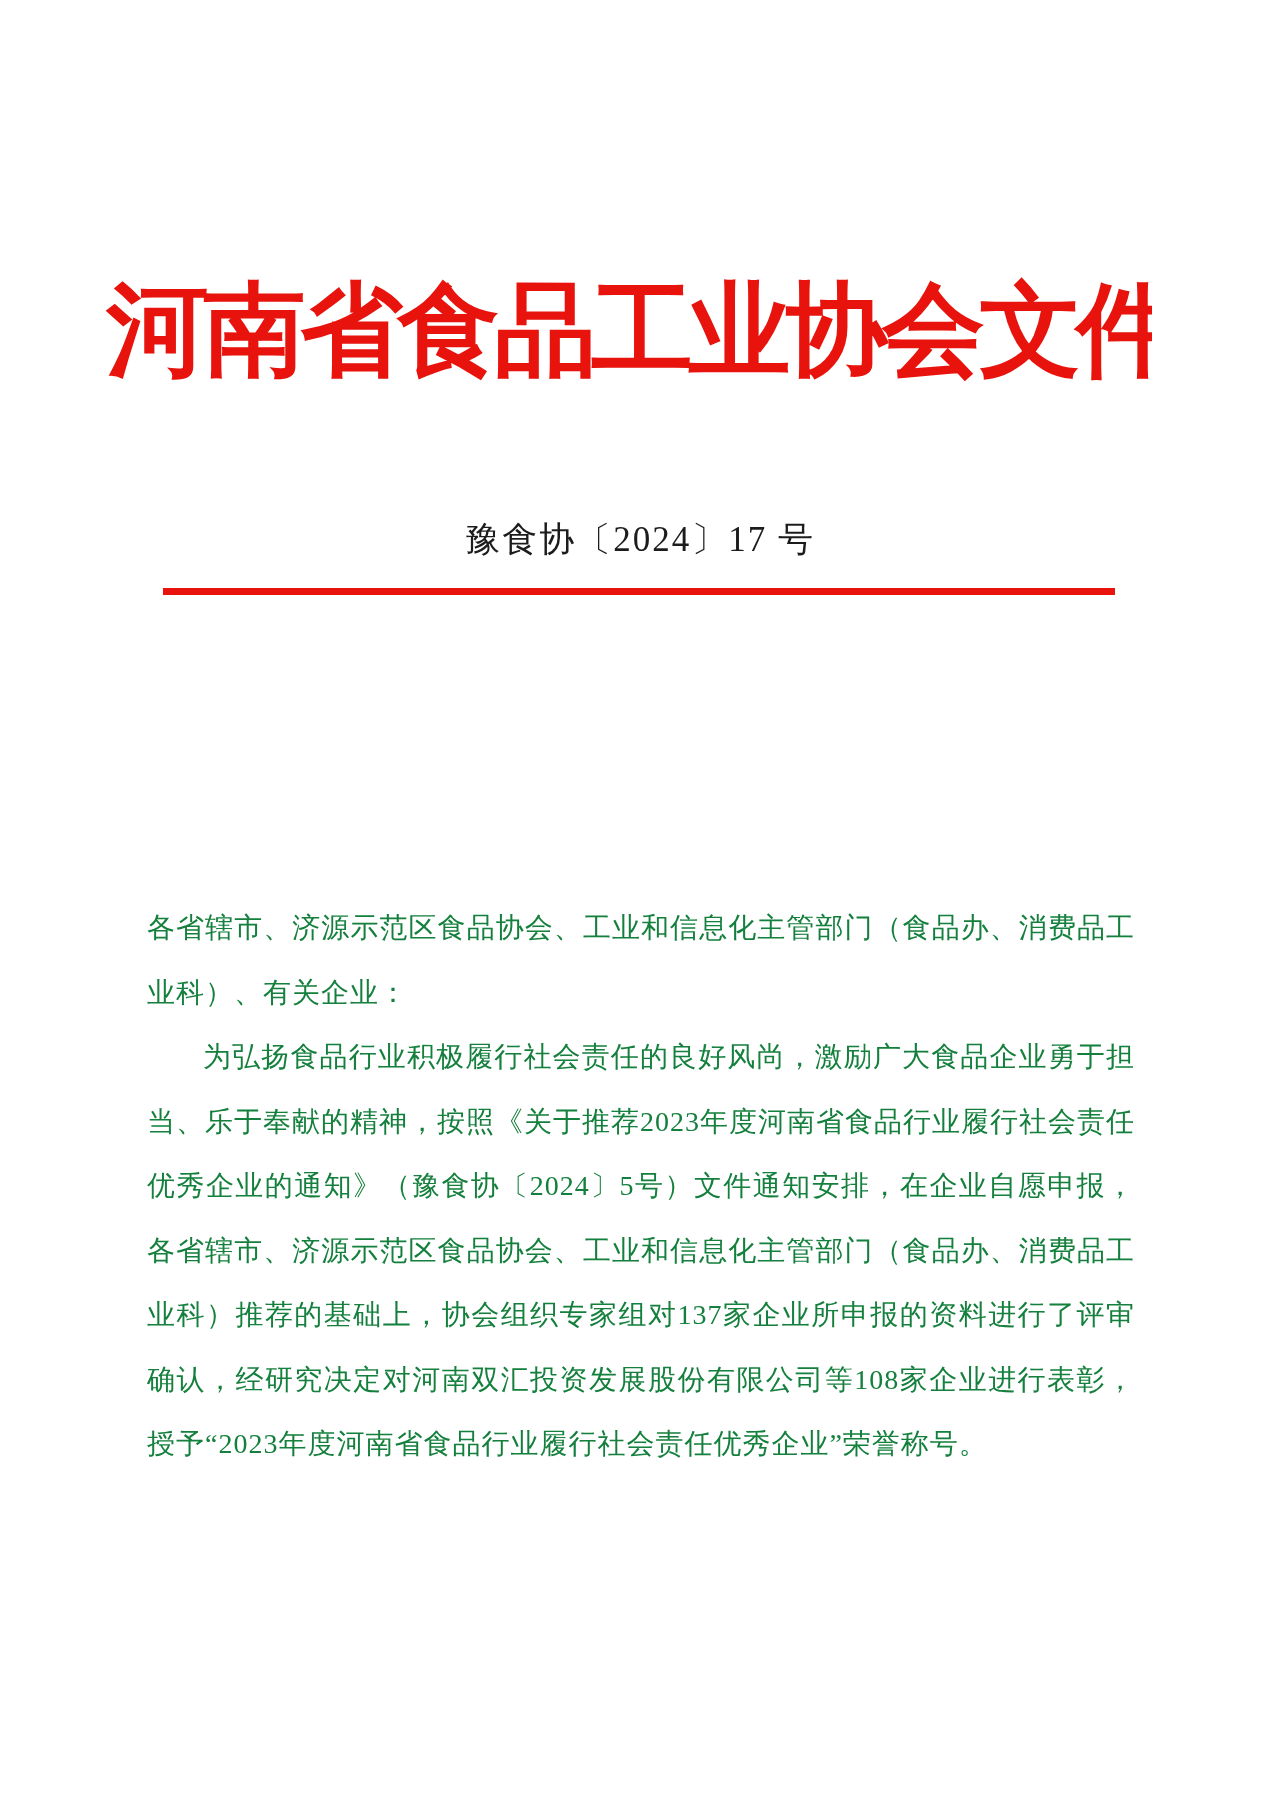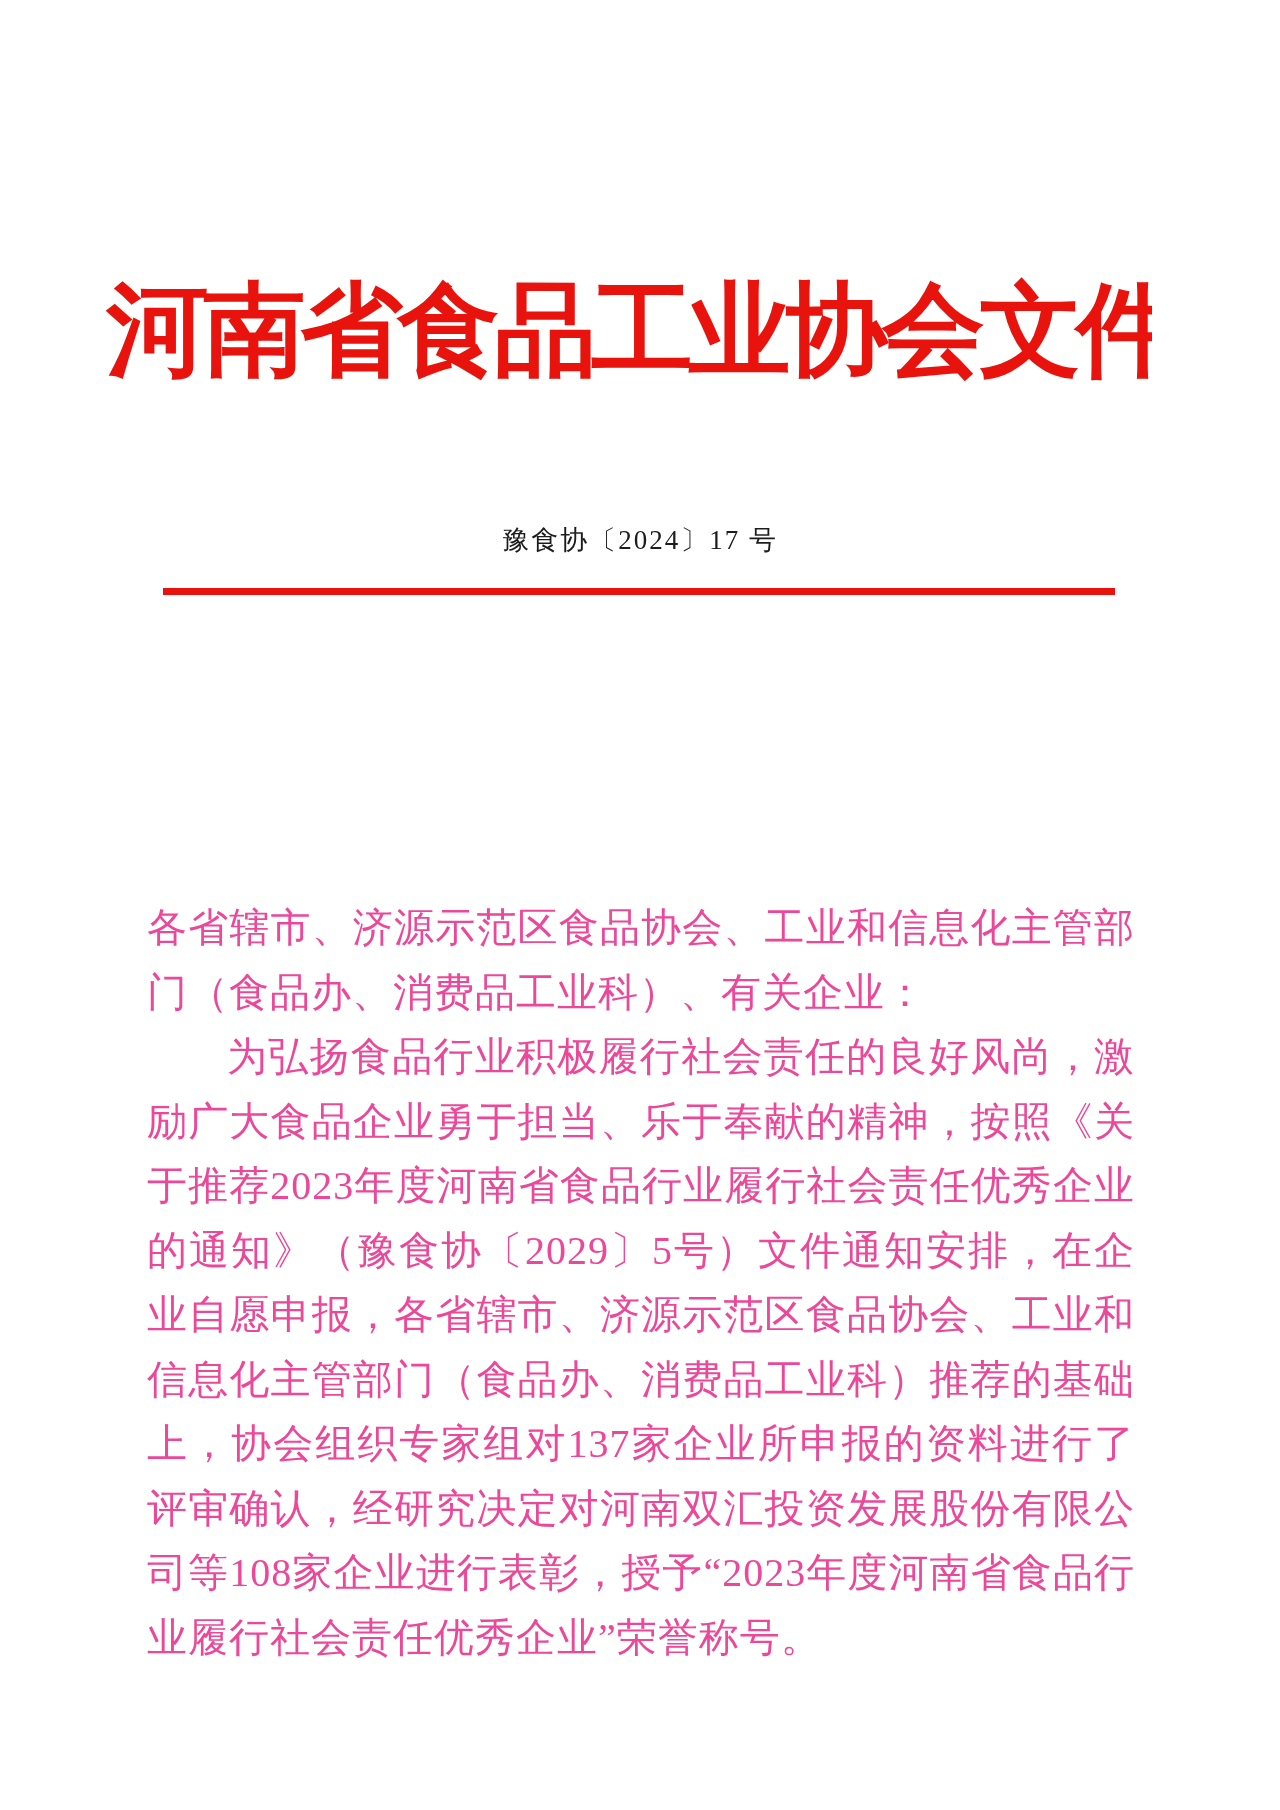--- a/index.html
+++ b/index.html
@@ -29,21 +29,21 @@
     letter-spacing: -5px;
     white-space: nowrap;
   }
   .doc-number {
     position: absolute;
     top: 520px;
     left: 0;
     width: 1280px;
     text-align: center;
     color: #1c1c1c;
-    font-size: 27px;
+    font-size: 35px;
     line-height: 40px;
     letter-spacing: 2px;
     white-space: nowrap;
   }
   .red-line {
     position: absolute;
     top: 588px;
     left: 163px;
     width: 952px;
     height: 7px;
@@ -59,22 +59,22 @@
     font-weight: bold;
     font-size: 46px;
     line-height: 86px;
     letter-spacing: 1px;
   }
   .doc-body {
     position: absolute;
     top: 896px;
     left: 147px;
     width: 988px;
-    color: #ec4899;
-    font-size: 40px;
+    color: #15803d;
+    font-size: 28px;
     line-height: 64.5px;
     text-align: justify;
     text-justify: inter-ideograph;
     letter-spacing: 1px;
   }
   .doc-body p {
     margin: 0;
     padding: 0;
   }
   .doc-body p.indented {
@@ -88,16 +88,16 @@
 
   <div class="org-title">河南省食品工业协会文件</div>
 
   <div class="doc-number">豫食协〔2024〕17 号</div>
 
   <div class="red-line"></div>
 
 
   <div class="doc-body">
     <p>各省辖市、济源示范区食品协会、工业和信息化主管部门（食品办、消费品工业科）、有关企业：</p>
-    <p class="indented">为弘扬食品行业积极履行社会责任的良好风尚，激励广大食品企业勇于担当、乐于奉献的精神，按照《关于推荐2023年度河南省食品行业履行社会责任优秀企业的通知》（豫食协〔2029〕5号）文件通知安排，在企业自愿申报，各省辖市、济源示范区食品协会、工业和信息化主管部门（食品办、消费品工业科）推荐的基础上，协会组织专家组对137家企业所申报的资料进行了评审确认，经研究决定对河南双汇投资发展股份有限公司等108家企业进行表彰，授予“2023年度河南省食品行业履行社会责任优秀企业”荣誉称号。</p>
+    <p class="indented">为弘扬食品行业积极履行社会责任的良好风尚，激励广大食品企业勇于担当、乐于奉献的精神，按照《关于推荐2023年度河南省食品行业履行社会责任优秀企业的通知》（豫食协〔2024〕5号）文件通知安排，在企业自愿申报，各省辖市、济源示范区食品协会、工业和信息化主管部门（食品办、消费品工业科）推荐的基础上，协会组织专家组对137家企业所申报的资料进行了评审确认，经研究决定对河南双汇投资发展股份有限公司等108家企业进行表彰，授予“2023年度河南省食品行业履行社会责任优秀企业”荣誉称号。</p>
   </div>
 
 </div>
 
 </body></html>

